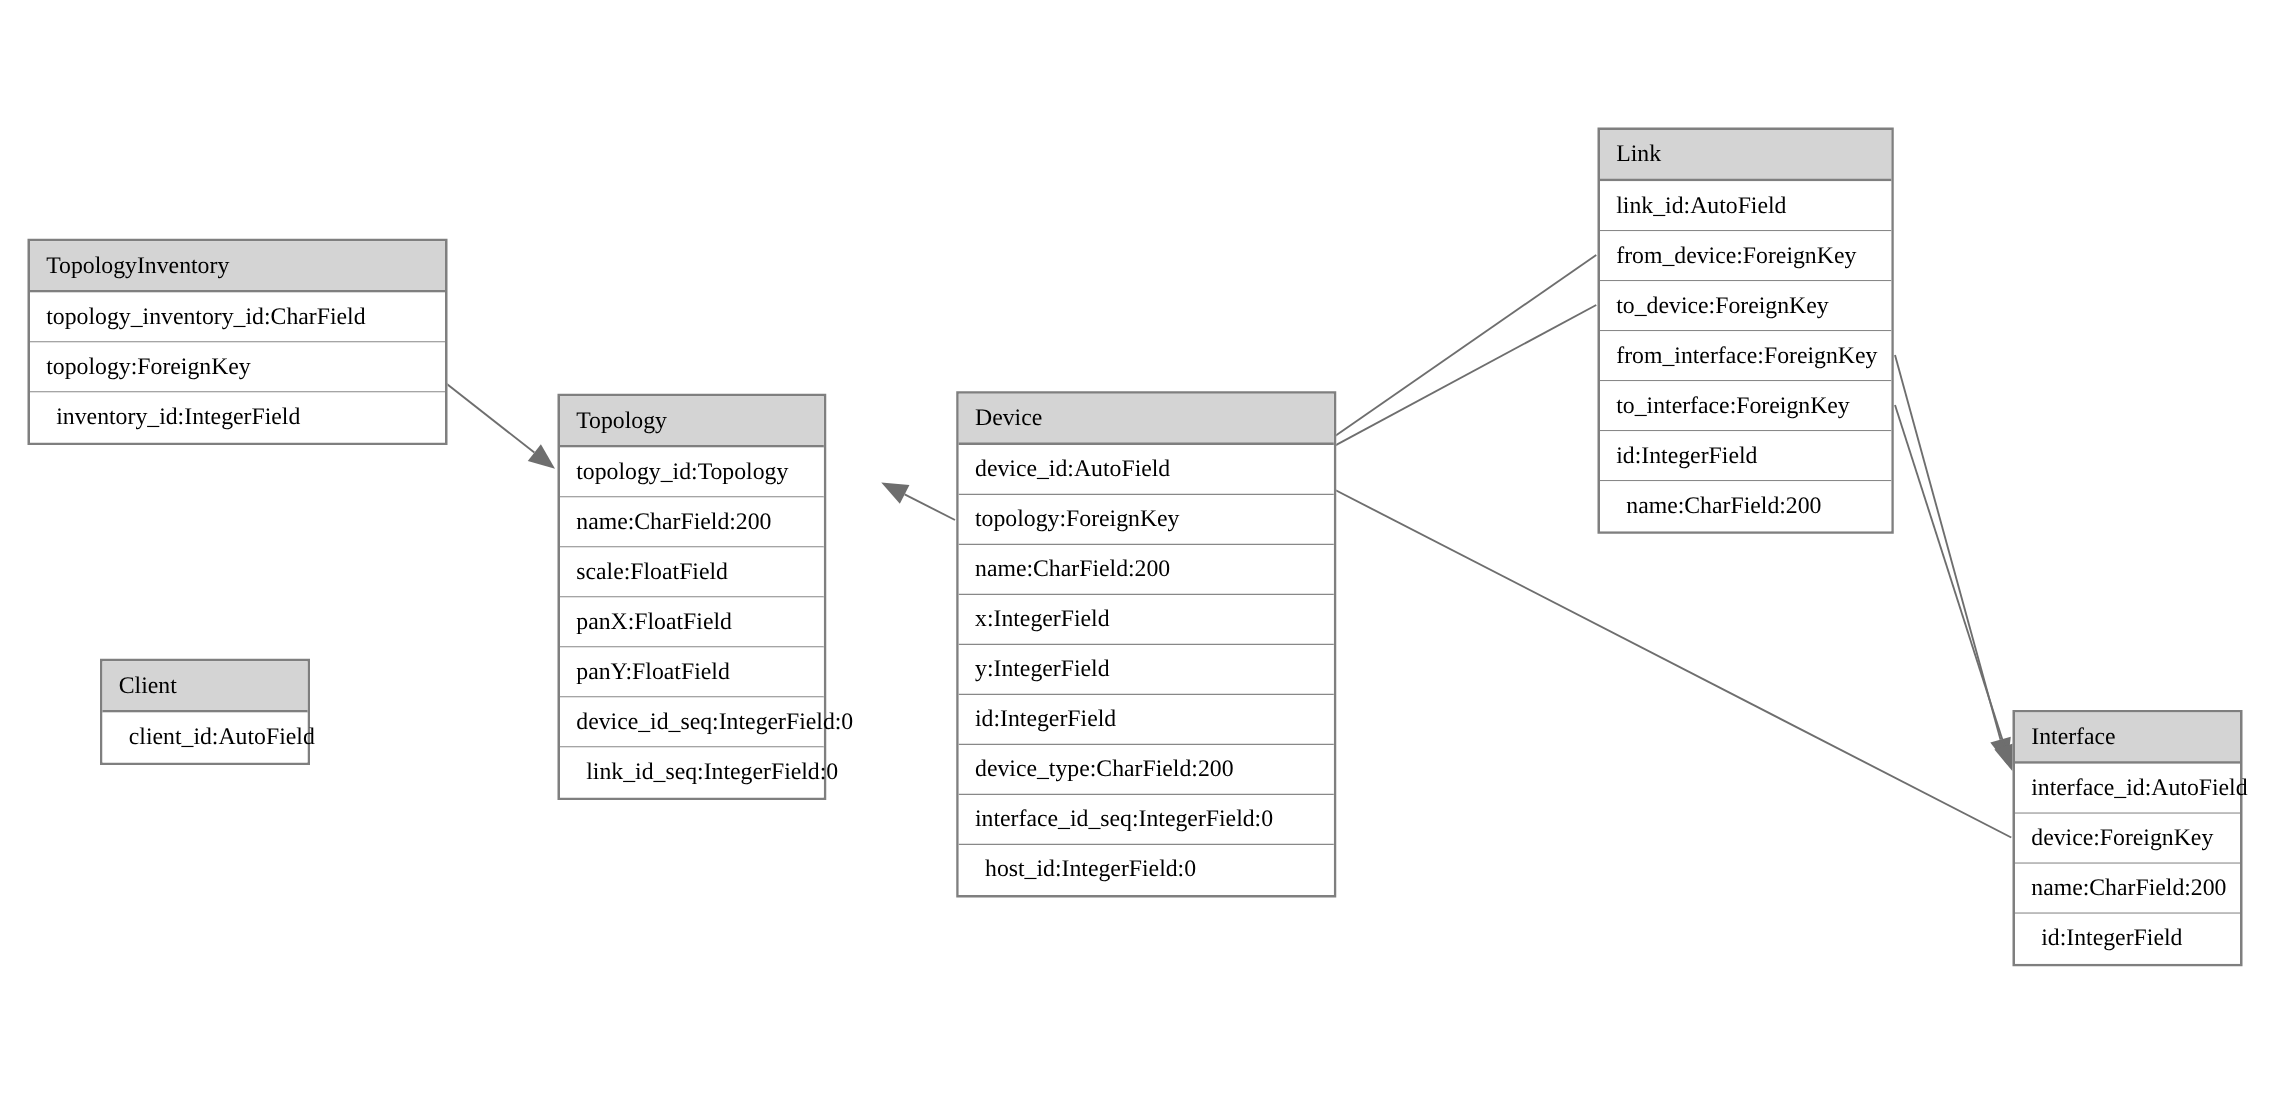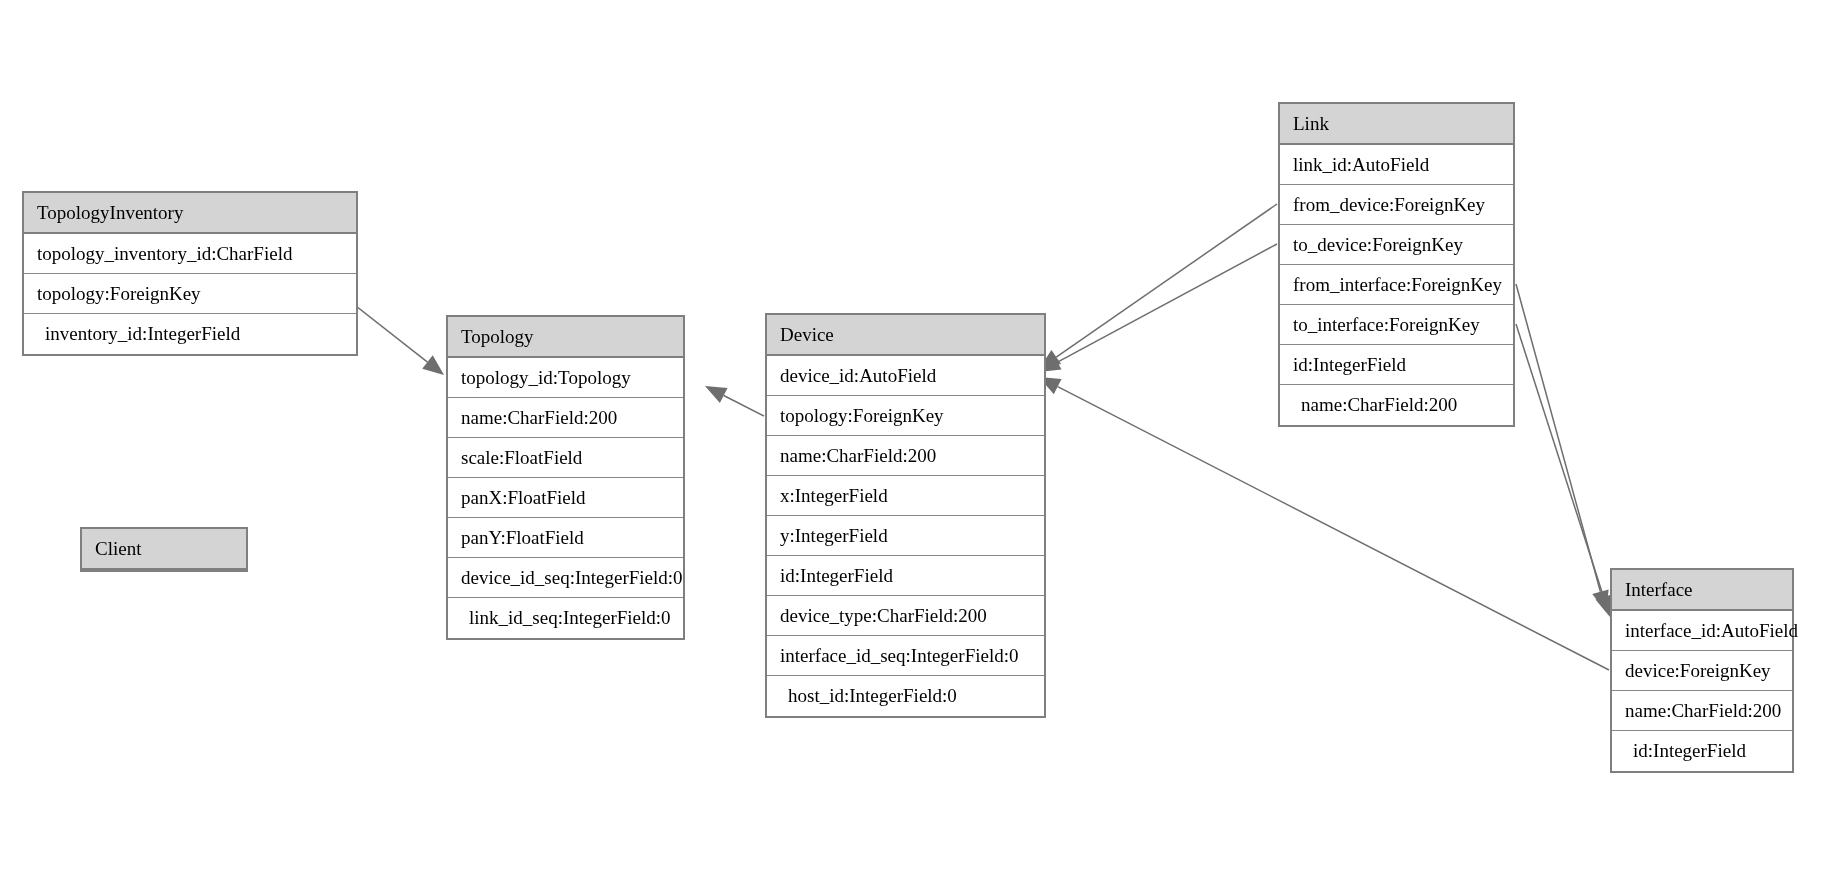--- a/index.html
+++ b/index.html
@@ -75,34 +75,35 @@
       <line x1="1516" y1="324" x2="1603.5848538256487" y2="597.0038528820749" stroke="#6e6e6e" stroke-width="1.5"></line>
       <polygon points="1610,617 1595.491175230298,599.6004596669313 1611.6785324209993,594.4072460972184" fill="#6e6e6e"></polygon>
     </svg>
   <div id="entities">
       <div class="entity" style="left: 22px; top: 163px; width: 336px; margin-top: 28px;">
         <div class="entity-header">TopologyInventory</div>
         <div class="entity-row">topology_inventory_id:CharField</div>
         <div class="entity-row">topology:ForeignKey</div>
         <div class="entity-row">inventory_id:IntegerField</div>
       </div>
-      <div class="entity" style="left: 446px; top: 315px; width: 239px;">
+      <div class="entity" style="left: 446px; top: 315px; width: 215px;">
         <div class="entity-header">Topology</div>
         <div class="entity-row">topology_id:Topology</div>
         <div class="entity-row">name:CharField:200</div>
         <div class="entity-row">scale:FloatField</div>
         <div class="entity-row">panX:FloatField</div>
         <div class="entity-row">panY:FloatField</div>
         <div class="entity-row">device_id_seq:IntegerField:0</div>
         <div class="entity-row">link_id_seq:IntegerField:0</div>
       </div>
       <div class="entity" style="left: 80px; top: 527px; width: 168px;">
         <div class="entity-header">Client</div>
+        <div class="entity-row">client_id:AutoField</div>
       </div>
-      <div class="entity" style="left: 765px; top: 313px; width: 281px;">
+      <div class="entity" style="left: 765px; top: 313px; width: 304px;">
         <div class="entity-header">Device</div>
         <div class="entity-row">device_id:AutoField</div>
         <div class="entity-row">topology:ForeignKey</div>
         <div class="entity-row">name:CharField:200</div>
         <div class="entity-row">x:IntegerField</div>
         <div class="entity-row">y:IntegerField</div>
         <div class="entity-row">id:IntegerField</div>
         <div class="entity-row">device_type:CharField:200</div>
         <div class="entity-row">interface_id_seq:IntegerField:0</div>
         <div class="entity-row">host_id:IntegerField:0</div>

